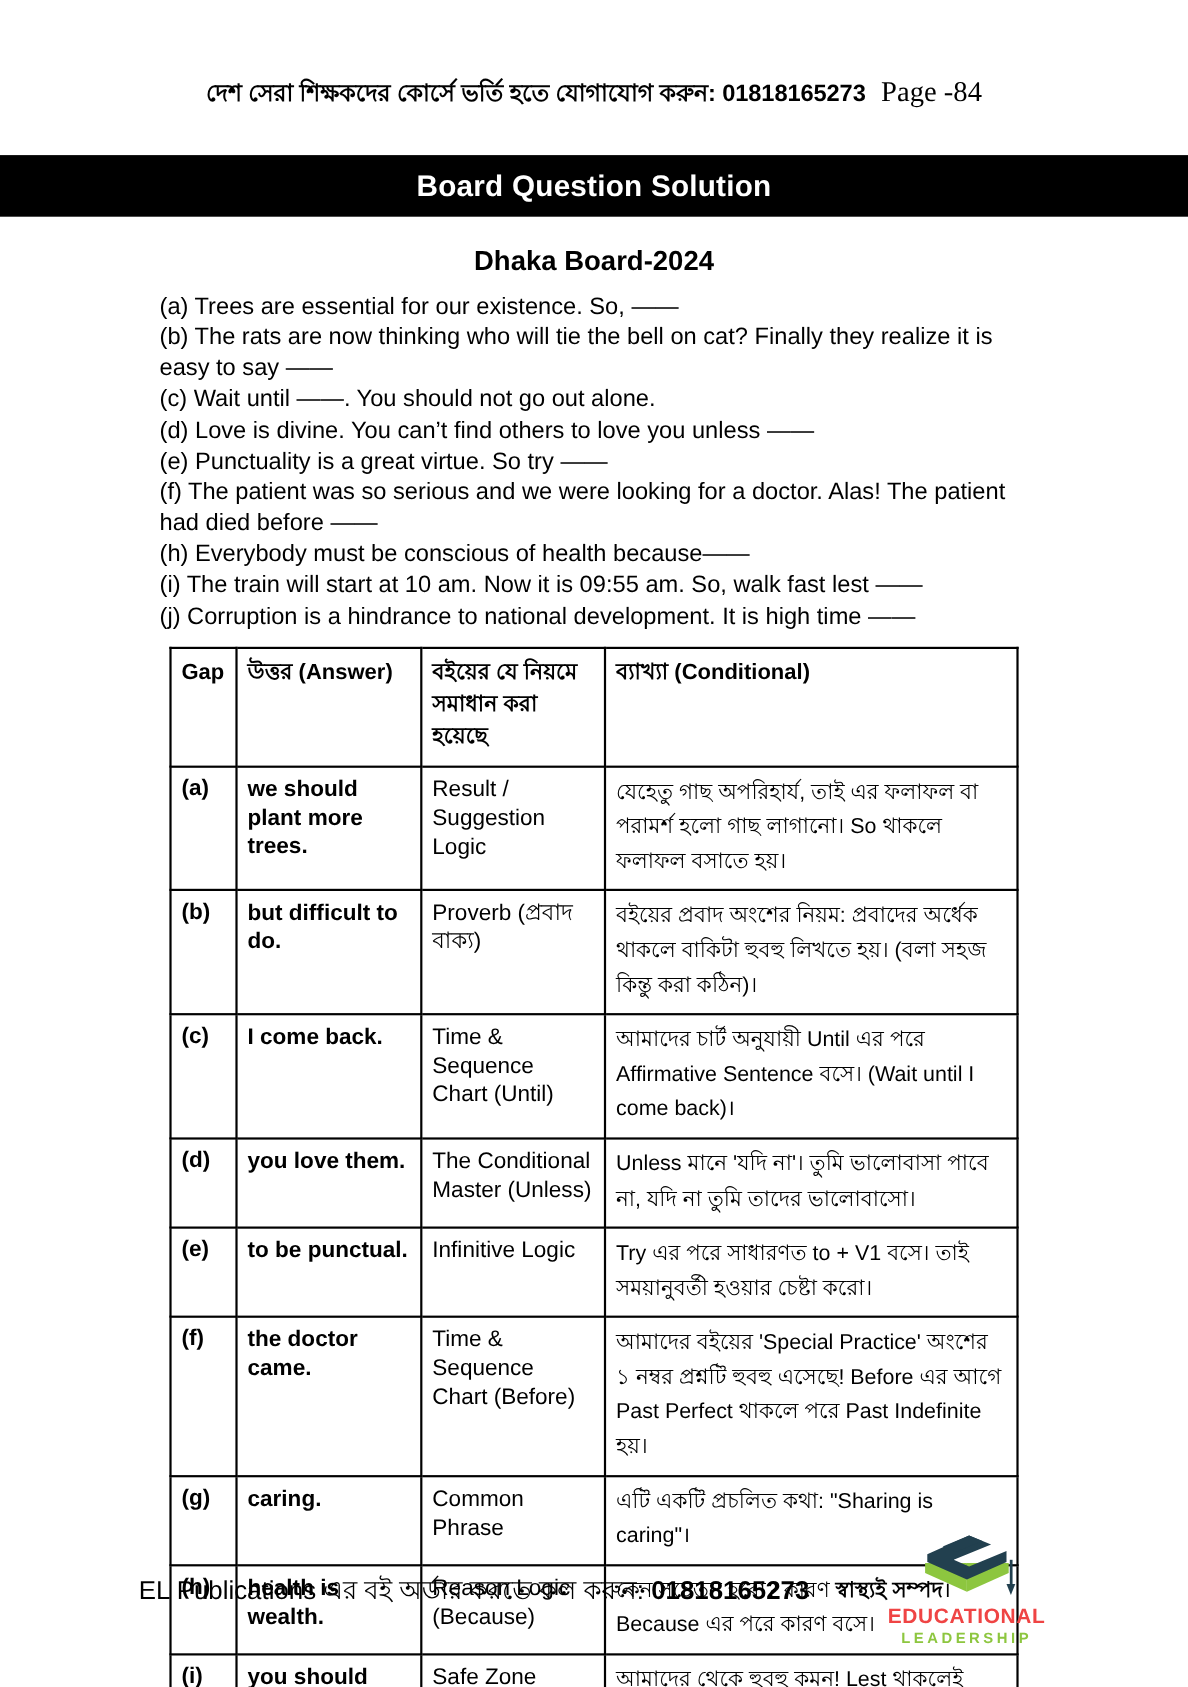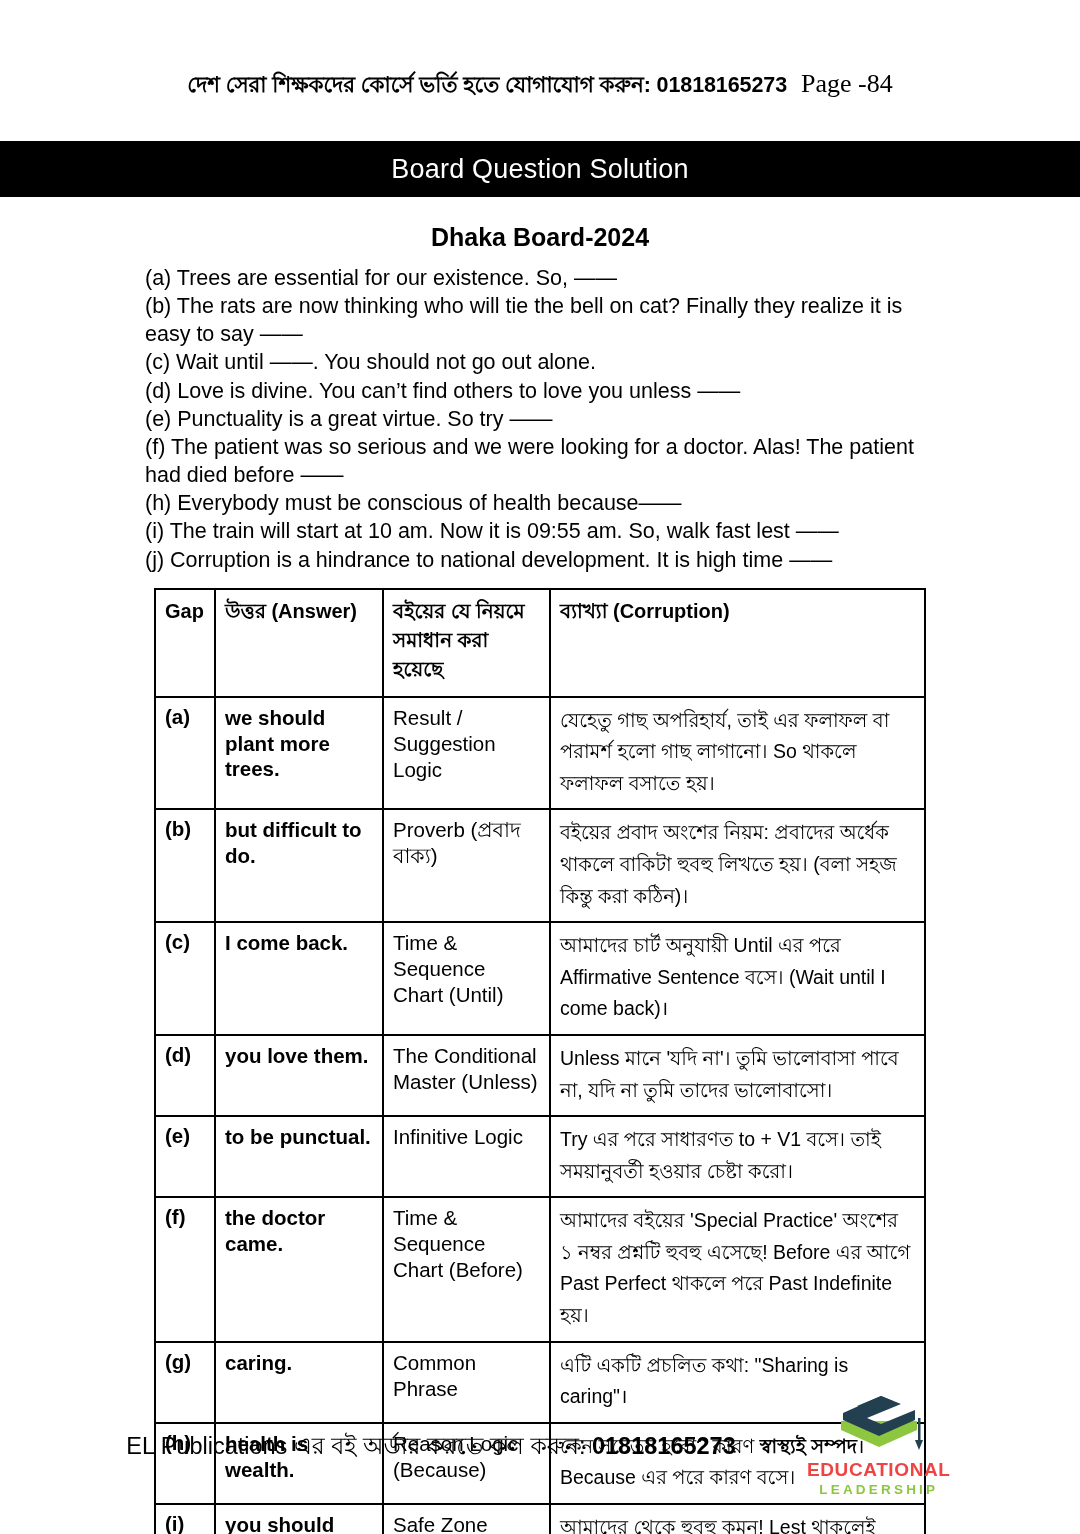--- a/index.html
+++ b/index.html
@@ -47,21 +47,21 @@
     width: 1080px;
     height: 56px;
     background: #000000;
     display: flex;
     align-items: center;
     justify-content: center;
   }
   .banner-title {
     color: #ffffff;
     font-size: 27px;
-    font-weight: normal;
+    font-weight: bold;
     letter-spacing: 0.2px;
   }
 
   
   .content {
     position: absolute;
     left: 0;
     top: 197px;
     width: 1080px;
   }
@@ -204,21 +204,21 @@
       <col class="col-gap">
         <col class="col-ans">
         <col class="col-rule">
         <col class="col-expl">
     </colgroup>
     <thead>
       <tr>
         <th>Gap</th>
         <th>উত্তর (Answer)</th>
         <th>বইয়ের যে নিয়মে সমাধান করা হয়েছে</th>
-        <th>ব্যাখ্যা (Corruption)</th>
+        <th>ব্যাখ্যা (Conditional)</th>
       </tr>
     </thead>
     <tbody>
         <tr>
           <td class="cell-gap">(a)</td>
           <td class="cell-answer">we should plant more trees.</td>
           <td class="cell-rule">Result / Suggestion Logic</td>
           <td class="cell-expl">যেহেতু গাছ অপরিহার্য, তাই এর ফলাফল বা পরামর্শ হলো গাছ লাগানো। So থাকলে ফলাফল বসাতে হয়।</td>
         </tr>
         <tr>

